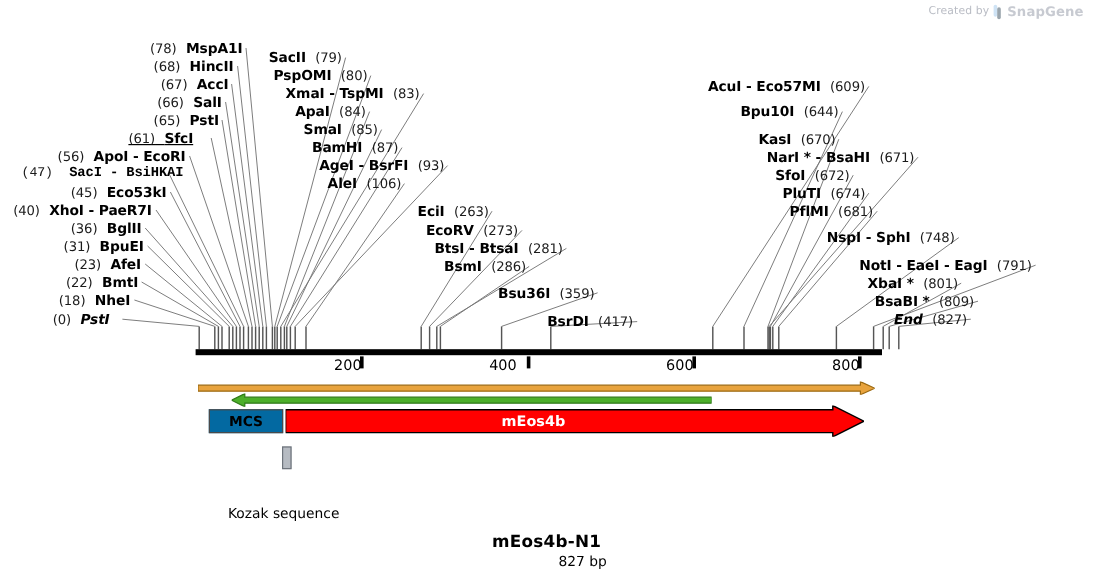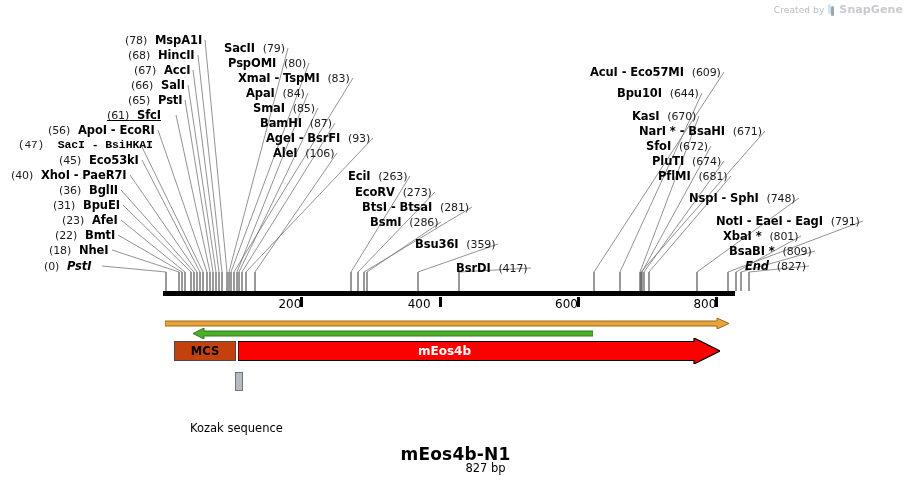--- a/index.html
+++ b/index.html
@@ -95,21 +95,21 @@
   .tickMark {
     position: absolute;
     background: #000;
   }
 
   
   .arrowTrack { position: absolute; }
 
   #mcsBox {
     position: absolute;
-    background: #c2410c;
+    background: #0369a1;
     border: 1px solid #4a4a4a;
     box-sizing: border-box;
     display: flex;
     align-items: center;
     justify-content: center;
     font-size: 11.5px;
     font-weight: bold;
     color: #000;
   }
   #cdsLabel {
@@ -130,21 +130,21 @@
     font-size: 11.5px;
     color: #000;
     white-space: nowrap;
   }
 
   
   #plasmidTitle {
     position: absolute;
     width: 911px;
     text-align: center;
-    font-size: 17px;
+    font-size: 14px;
     font-weight: bold;
     letter-spacing: 0.2px;
   }
   #plasmidSize {
     position: absolute;
     width: 911px;
     text-align: center;
     font-size: 11.5px;
     padding-left: 30px;
   }

